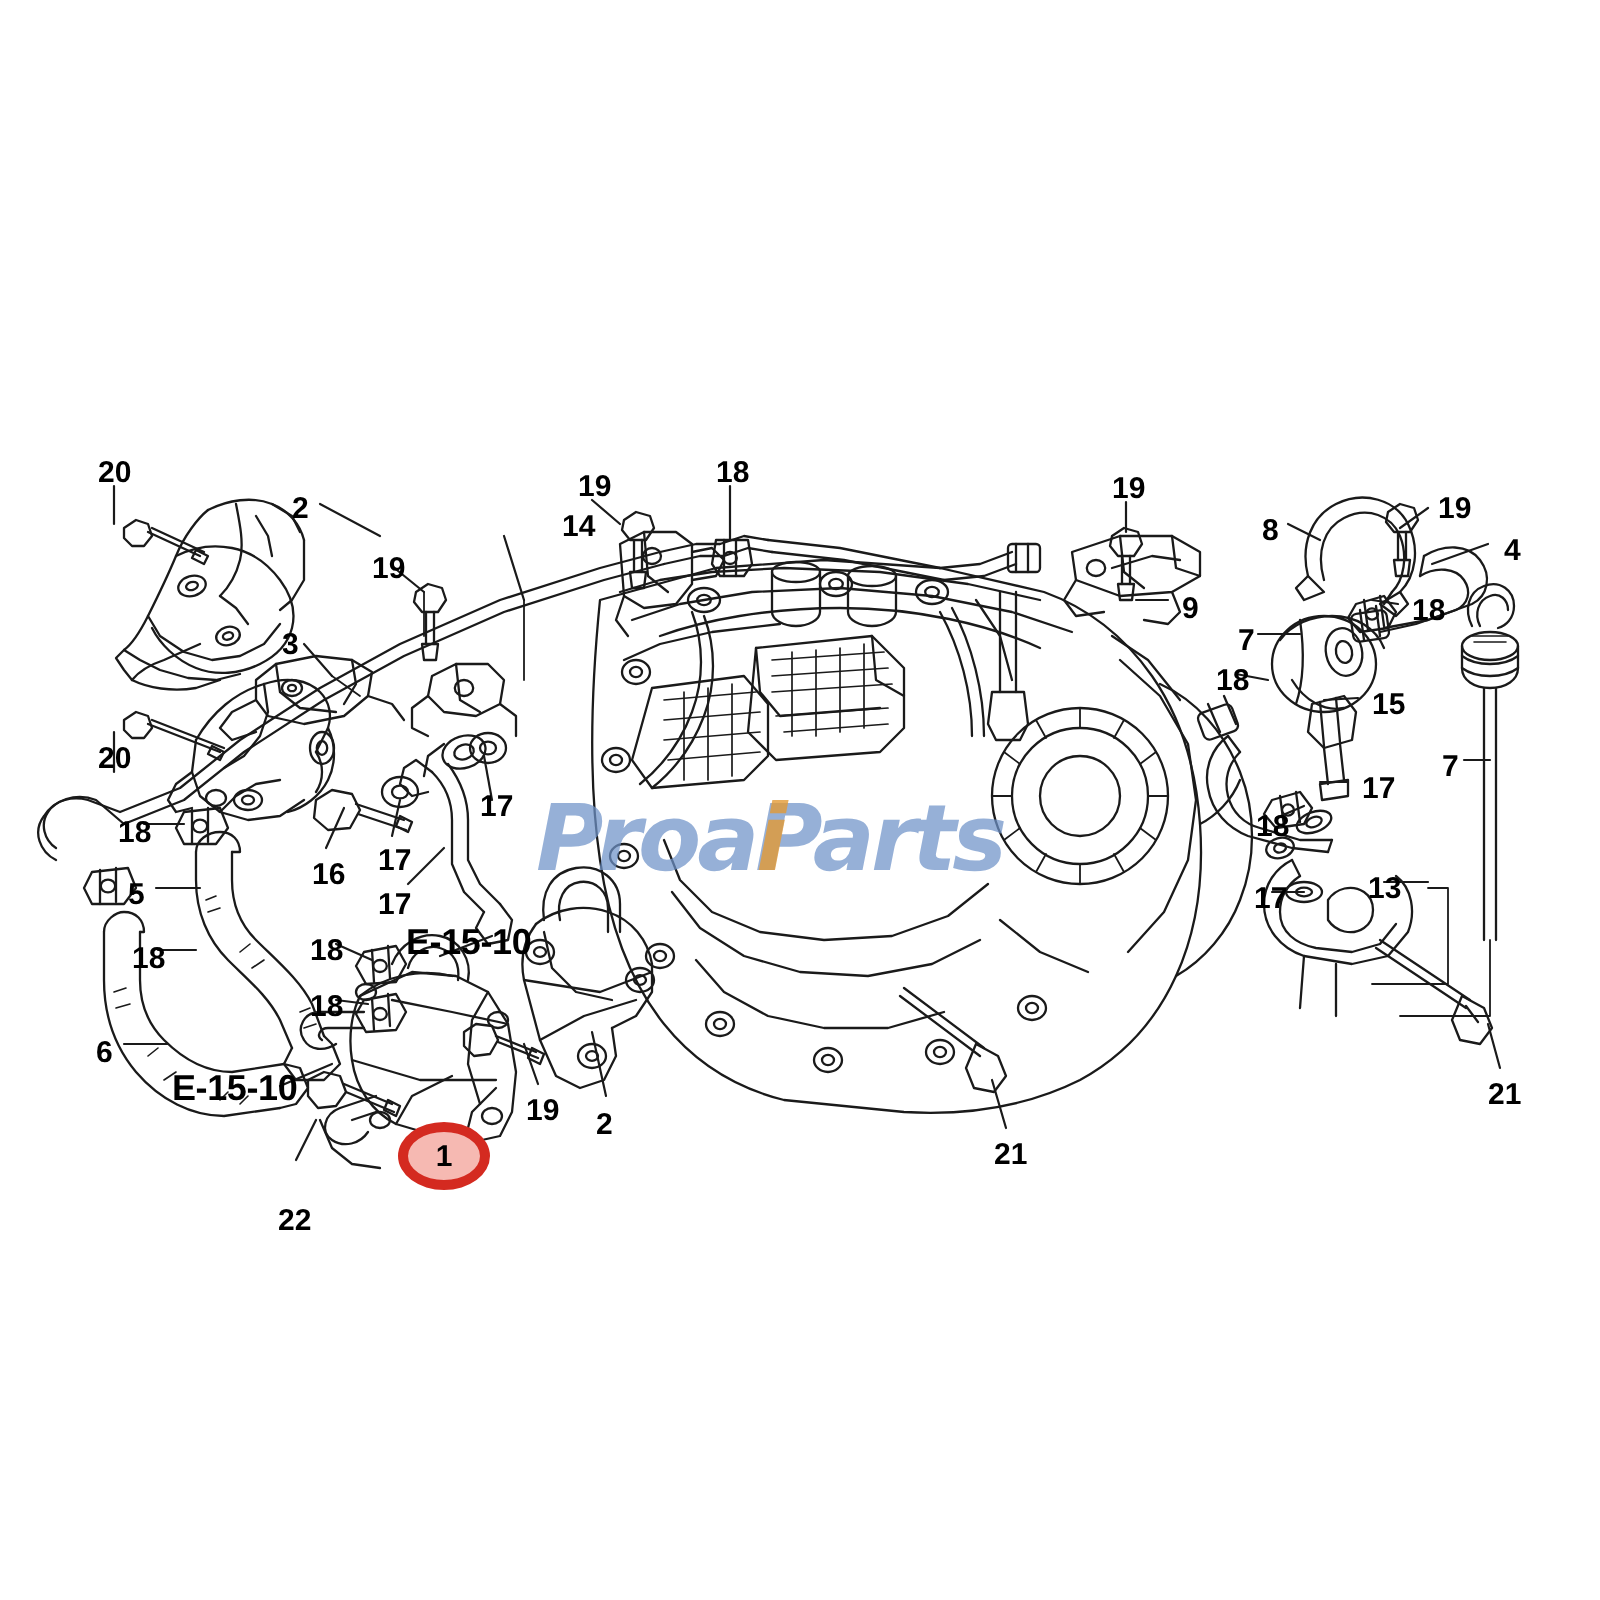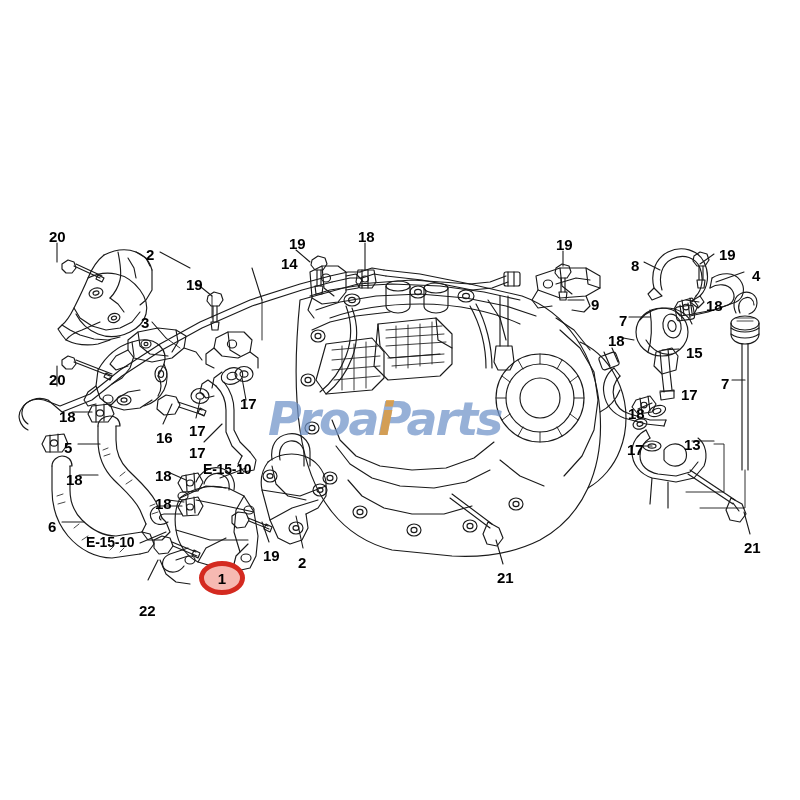--- a/index.html
+++ b/index.html
@@ -2,21 +2,21 @@
 <html><head>
 <meta charset="utf-8">
 <style>
   html,body{margin:0;padding:0;background:#fff;}
   body{width:800px;height:800px;overflow:hidden;font-family:"Liberation Sans",sans-serif;}
   #stage{position:relative;width:800px;height:800px;background:#ffffff;}
   #svgroot{position:absolute;left:0;top:0;width:800px;height:800px;}
   .lbl{position:absolute;font-family:"Liberation Sans",sans-serif;font-weight:bold;color:#000;
        font-size:15px;line-height:1;white-space:nowrap;}
   .code{position:absolute;font-family:"Liberation Sans",sans-serif;font-weight:bold;
-         font-size:14px;color:#000;white-space:nowrap;letter-spacing:-.2px;}
+         font-size:18px;color:#000;white-space:nowrap;letter-spacing:-.2px;}
   .hl{position:absolute;}
   .hl .ring{position:absolute;left:0;top:0;width:46px;height:34px;border-radius:50%;
             border:5px solid #d42a20;background:#f6b9b2;box-sizing:border-box;}
   .hl .num{position:absolute;left:0;top:0;width:46px;height:34px;display:flex;
            align-items:center;justify-content:center;font-weight:bold;font-size:15px;color:#000;}
   #wm{position:absolute;left:268px;top:392px;width:268px;height:52px;pointer-events:none;}
   #wm .wtxt{position:absolute;left:0;top:0;width:268px;height:52px;
             font-family:"DejaVu Sans",sans-serif;font-weight:bold;font-style:italic;
             font-size:46px;letter-spacing:-2px;color:#6f93c9;opacity:.72;}
   #wm .wtxt2{position:absolute;left:110px;top:0;font-family:"DejaVu Sans",sans-serif;

